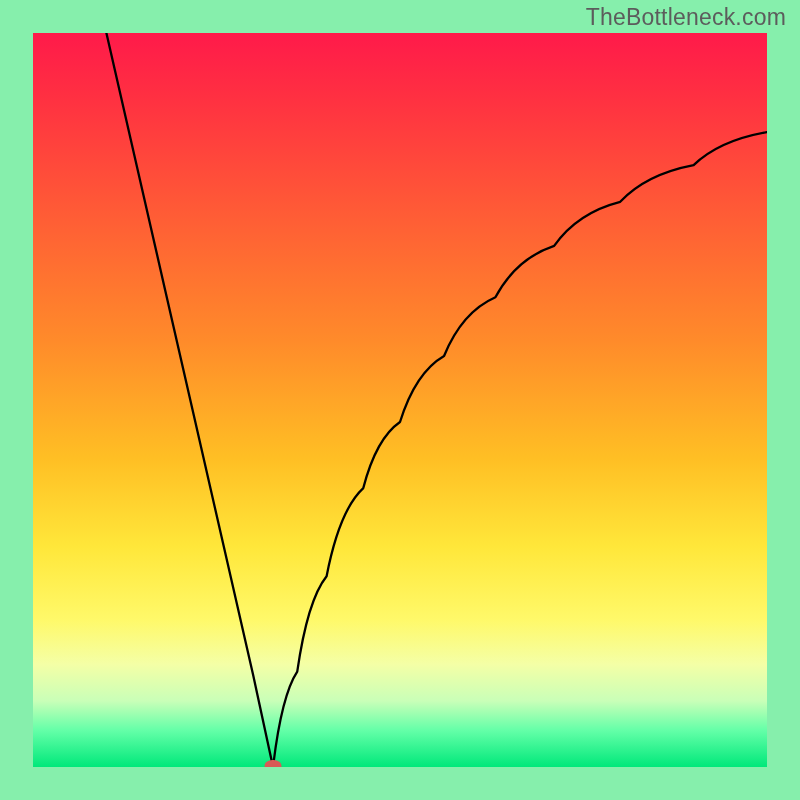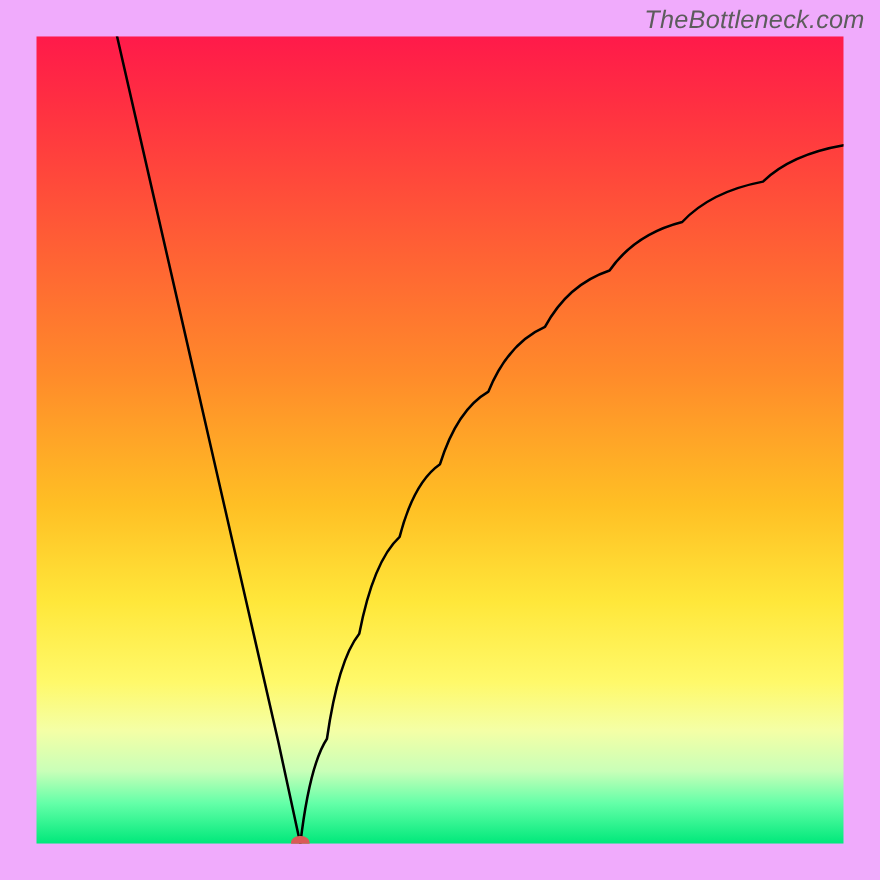--- a/index.html
+++ b/index.html
@@ -8,22 +8,21 @@
     width: 800px;
     height: 800px;
     background: #000;
     overflow: hidden;
     font-family: Arial, Helvetica, sans-serif;
   }
   .frame {
     position: relative;
     width: 800px;
     height: 800px;
-    background: #f0abfc;
-    font-style: italic;
+    background: #86efac;
   }
   .watermark {
     position: absolute;
     top: 4px;
     right: 14px;
     color: #5c5c5c;
     font-size: 23px;
     font-weight: 500;
     letter-spacing: 0.2px;
     z-index: 10;

